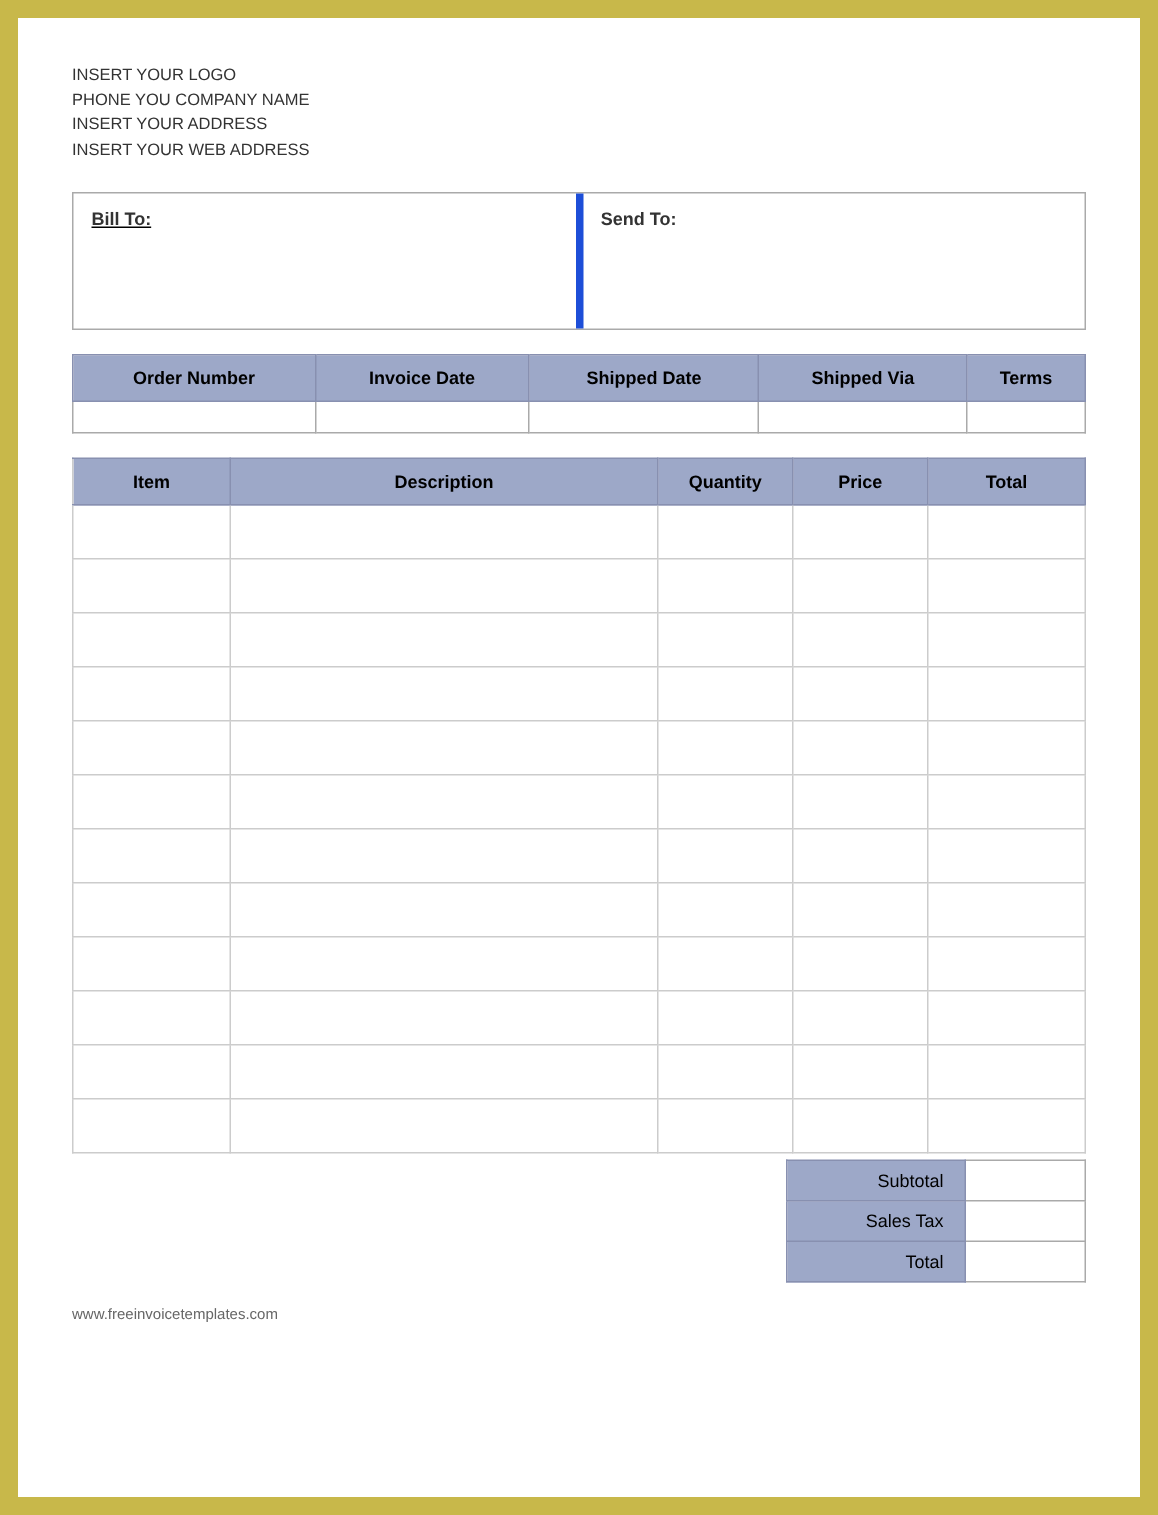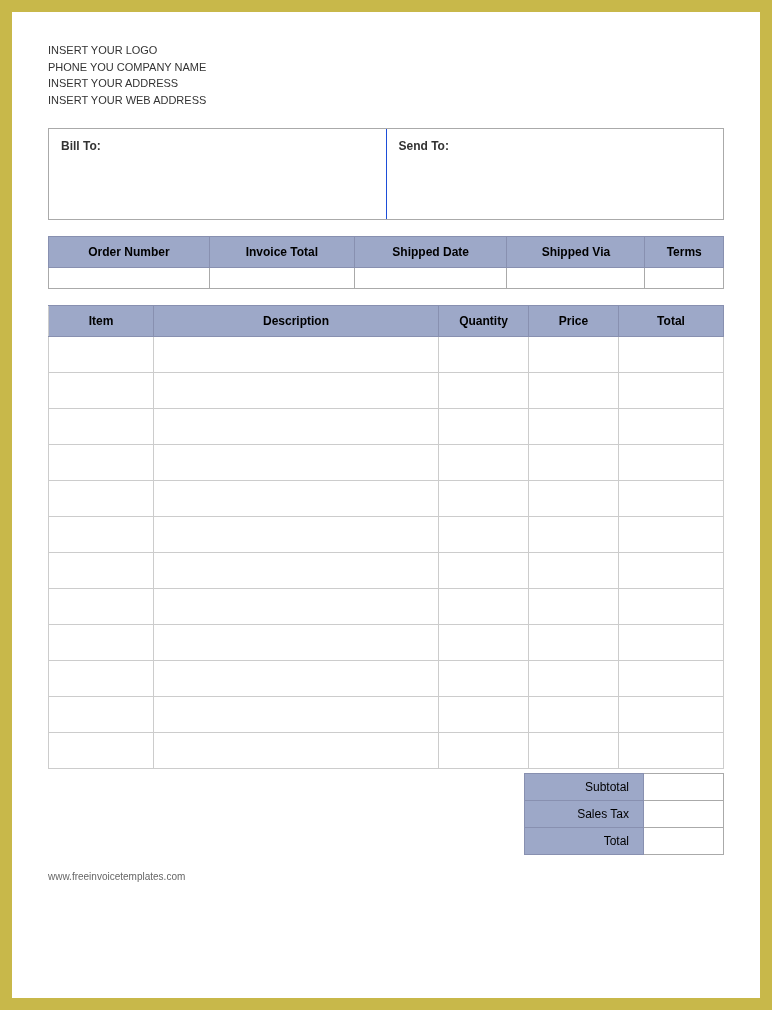--- a/index.html
+++ b/index.html
@@ -51,21 +51,22 @@
       margin-bottom: 16px;
     }
 
     .bill-to, .send-to {
       flex: 1;
       padding: 10px 12px;
       min-height: 90px;
     }
 
     .bill-to {
-      border-right: 1px solid #1d4ed8;
+      border-right: 5px solid #1d4ed8;
+      text-decoration: underline;
     }
 
     .bill-to label, .send-to label {
       font-size: 12px;
       font-weight: bold;
       color: #333;
       display: block;
       margin-bottom: 4px;
     }
 
@@ -176,21 +177,21 @@
     </div>
     <div class="send-to">
       <label>Send To:</label>
     </div>
   </div>
 
   <table class="order-table">
     <thead>
       <tr>
         <th>Order Number</th>
-        <th>Invoice Total</th>
+        <th>Invoice Date</th>
         <th>Shipped Date</th>
         <th>Shipped Via</th>
         <th>Terms</th>
       </tr>
     </thead>
     <tbody>
       <tr>
         <td></td>
         <td></td>
         <td></td>

